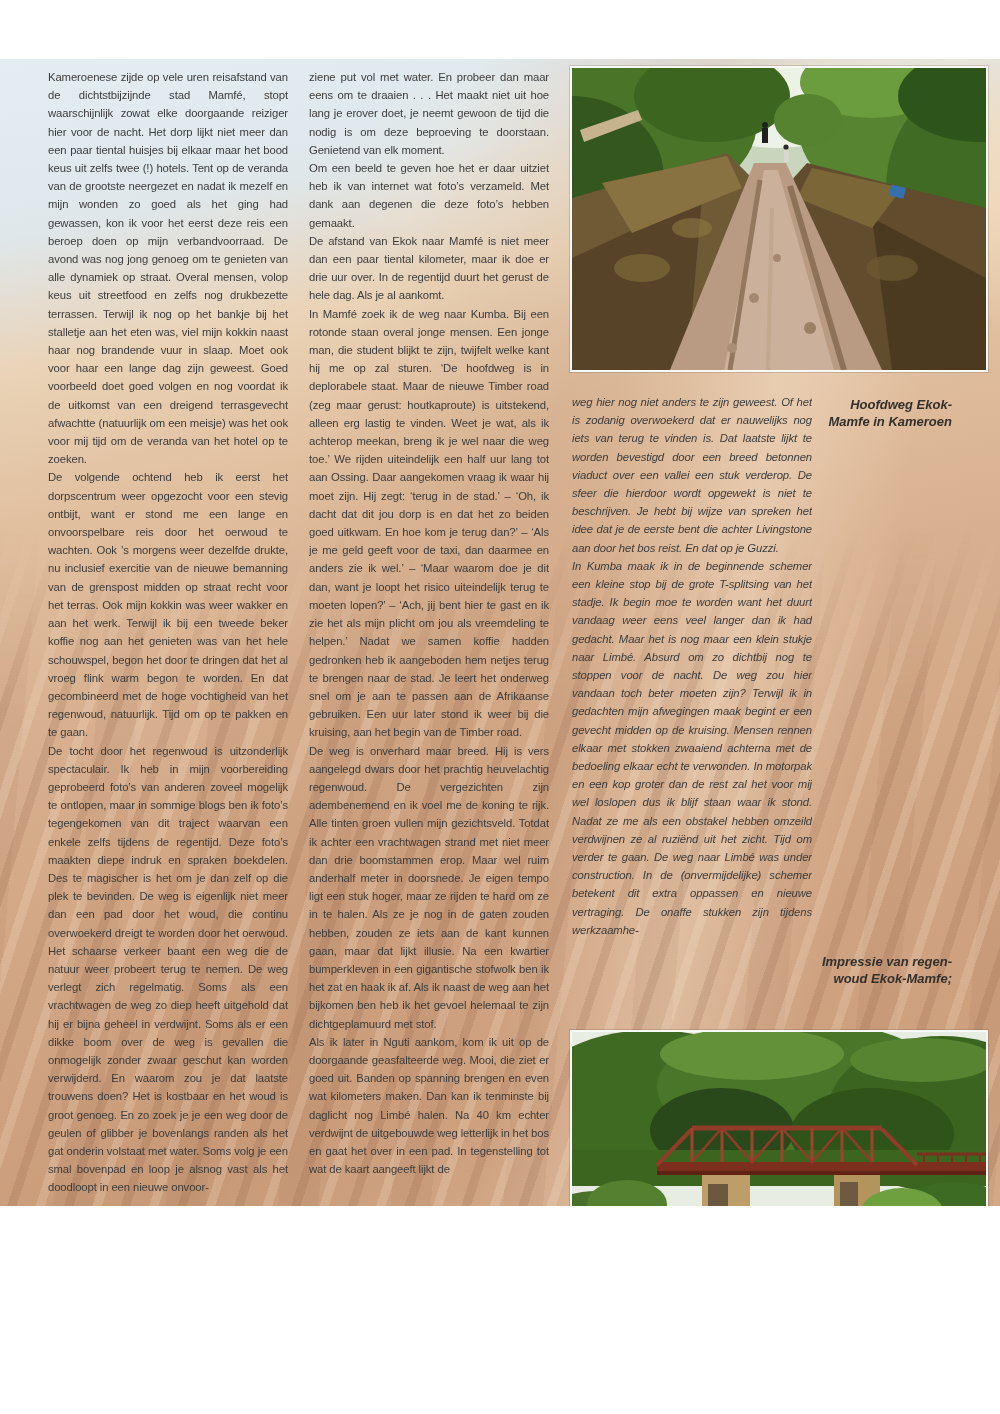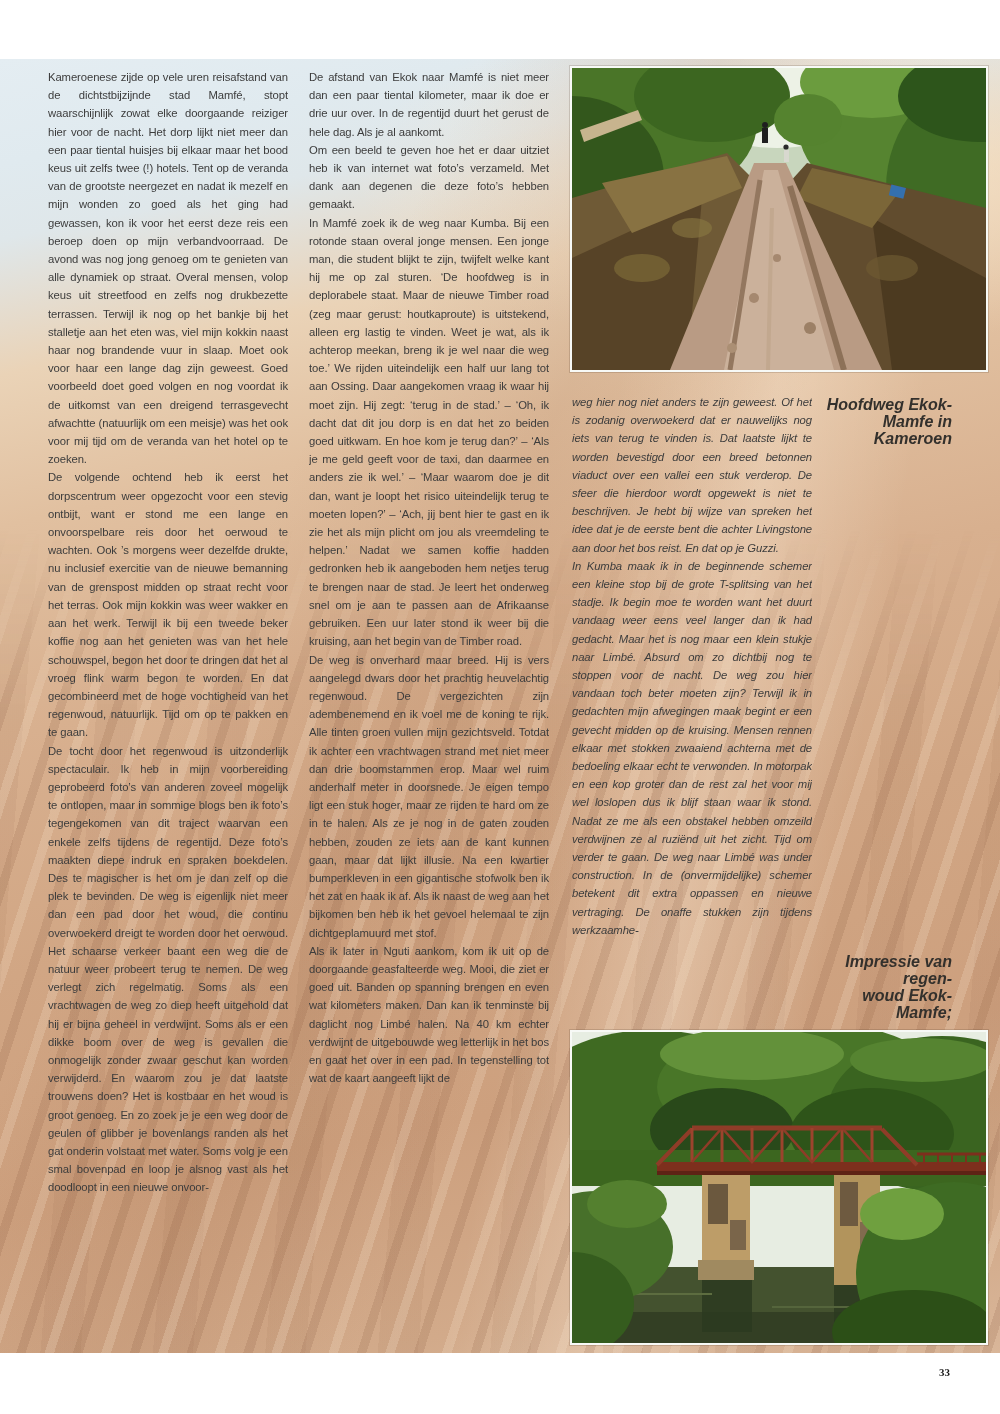--- a/index.html
+++ b/index.html
@@ -1,20 +1,19 @@
 <!DOCTYPE html>
 <html lang="nl"><head>
 <meta charset="utf-8">
 <style>
   html,body { margin:0; padding:0; background:#ffffff; }
   .page {
-    position:relative; width:1000px; height:1414px; overflow:hidden;
+    position:relative; width:1000px; height:1206px; overflow:hidden;
     background:#ffffff;
     font-family:"Liberation Sans", sans-serif;
-    border-radius:27px;
   }
   
   .bg {
     position:absolute; left:0; top:59px; width:1000px; height:1294px;
     background:
       radial-gradient(ellipse 640px 250px at 80% 9%, rgba(247,228,202,.85), rgba(247,228,202,0) 70%),
       linear-gradient(168deg,
         #e4edf2 0%, #e0eaef 7%, #dfe7ea 12%,
         #ead3b7 21%, #e1c0a0 31%, #d8b08f 45%,
         #d1a684 61%, #cda07e 77%, #d2aa8a 91%, #d9b699 100%);
@@ -55,21 +54,21 @@
     box-shadow:0 0 0 1px rgba(70,50,35,.18);
     overflow:hidden; background:#cbd6c0;
   }
   .photo svg { display:block; width:100%; height:100%; }
   .photo-top    { left:570px; top:66px;   width:414px; height:302px; }
   .photo-bottom { left:570px; top:1030px; width:414px; height:311px; }
   
   .caption {
     position:absolute; width:142px; text-align:right;
     font-style:italic; font-weight:bold;
-    font-size:16px; line-height:17px; color:#33302c;
+    font-size:13px; line-height:17px; color:#33302c;
     white-space:pre-line;
   }
   .caption1 { left:810px; top:396px; }
   .caption2 { left:810px; top:953px; }
   
   .pagenum {
     position:absolute; right:50px; top:1366px;
     font-size:11px; font-weight:bold; color:#1c1c1c;font-family:Liberation Serif, serif;
   }
 </style>
@@ -82,22 +81,23 @@
     <div class="ripples"></div>
   </div>
 
   <div class="col col1">
       <p>Kameroenese zijde op vele uren reisafstand van de dichtstbijzijnde stad Mamfé, stopt waarschijnlijk zowat elke doorgaande reiziger hier voor de nacht. Het dorp lijkt niet meer dan een paar tiental huisjes bij elkaar maar het bood keus uit zelfs twee (!) hotels. Tent op de veranda van de grootste neergezet en nadat ik mezelf en mijn wonden zo goed als het ging had gewassen, kon ik voor het eerst deze reis een beroep doen op mijn verbandvoorraad. De avond was nog jong genoeg om te genieten van alle dynamiek op straat. Overal mensen, volop keus uit streetfood en zelfs nog drukbezette terrassen. Terwijl ik nog op het bankje bij het stalletje aan het eten was, viel mijn kokkin naast haar nog brandende vuur in slaap. Moet ook voor haar een lange dag zijn geweest. Goed voorbeeld doet goed volgen en nog voordat ik de uitkomst van een dreigend terrasgevecht afwachtte (natuurlijk om een meisje) was het ook voor mij tijd om de veranda van het hotel op te zoeken.</p>
       <p>De volgende ochtend heb ik eerst het dorpscentrum weer opgezocht voor een stevig ontbijt, want er stond me een lange en onvoorspelbare reis door het oerwoud te wachten. Ook ’s morgens weer dezelfde drukte, nu inclusief exercitie van de nieuwe bemanning van de grenspost midden op straat recht voor het terras. Ook mijn kokkin was weer wakker en aan het werk. Terwijl ik bij een tweede beker koffie nog aan het genieten was van het hele schouwspel, begon het door te dringen dat het al vroeg flink warm begon te worden. En dat gecombineerd met de hoge vochtigheid van het regenwoud, natuurlijk. Tijd om op te pakken en te gaan.</p>
       <p>De tocht door het regenwoud is uitzonderlijk spectaculair. Ik heb in mijn voorbereiding geprobeerd foto’s van anderen zoveel mogelijk te ontlopen, maar in sommige blogs ben ik foto’s tegengekomen van dit traject waarvan een enkele zelfs tijdens de regentijd. Deze foto’s maakten diepe indruk en spraken boekdelen. Des te magischer is het om je dan zelf op die plek te bevinden. De weg is eigenlijk niet meer dan een pad door het woud, die continu overwoekerd dreigt te worden door het oerwoud. Het schaarse verkeer baant een weg die de natuur weer probeert terug te nemen. De weg verlegt zich regelmatig. Soms als een vrachtwagen de weg zo diep heeft uitgehold dat hij er bijna geheel in verdwijnt. Soms als er een dikke boom over de weg is gevallen die onmogelijk zonder zwaar geschut kan worden verwijderd. En waarom zou je dat laatste trouwens doen? Het is kostbaar en het woud is groot genoeg. En zo zoek je je een weg door de geulen of glibber je bovenlangs randen als het gat onderin volstaat met water. Soms volg je een smal bovenpad en loop je alsnog vast als het doodloopt in een nieuwe onvoor-</p>
     </div>
 
   <div class="col col2">
+      <p>ziene put vol met water. En probeer dan maar eens om te draaien . . . Het maakt niet uit hoe lang je erover doet, je neemt gewoon de tijd die nodig is om deze beproeving te doorstaan. Genietend van elk moment.</p>
+      <p>Om een beeld te geven hoe het er daar uitziet heb ik van internet wat foto’s verzameld. Met dank aan degenen die deze foto’s hebben gemaakt.</p>
       <p>De afstand van Ekok naar Mamfé is niet meer dan een paar tiental kilometer, maar ik doe er drie uur over. In de regentijd duurt het gerust de hele dag. Als je al aankomt.</p>
-      <p>Om een beeld te geven hoe het er daar uitziet heb ik van internet wat foto’s verzameld. Met dank aan degenen die deze foto’s hebben gemaakt.</p>
       <p>In Mamfé zoek ik de weg naar Kumba. Bij een rotonde staan overal jonge mensen. Een jonge man, die student blijkt te zijn, twijfelt welke kant hij me op zal sturen. ‘De hoofdweg is in deplorabele staat. Maar de nieuwe Timber road (zeg maar gerust: houtkaproute) is uitstekend, alleen erg lastig te vinden. Weet je wat, als ik achterop meekan, breng ik je wel naar die weg toe.’ We rijden uiteindelijk een half uur lang tot aan Ossing. Daar aangekomen vraag ik waar hij moet zijn. Hij zegt: ‘terug in de stad.’ – ‘Oh, ik dacht dat dit jou dorp is en dat het zo beiden goed uitkwam. En hoe kom je terug dan?’ – ‘Als je me geld geeft voor de taxi, dan daarmee en anders zie ik wel.’ – ‘Maar waarom doe je dit dan, want je loopt het risico uiteindelijk terug te moeten lopen?’ – ‘Ach, jij bent hier te gast en ik zie het als mijn plicht om jou als vreemdeling te helpen.’ Nadat we samen koffie hadden gedronken heb ik aangeboden hem netjes terug te brengen naar de stad. Je leert het onderweg snel om je aan te passen aan de Afrikaanse gebruiken. Een uur later stond ik weer bij die kruising, aan het begin van de Timber road.</p>
       <p>De weg is onverhard maar breed. Hij is vers aangelegd dwars door het prachtig heuvelachtig regenwoud. De vergezichten zijn adembenemend en ik voel me de koning te rijk. Alle tinten groen vullen mijn gezichtsveld. Totdat ik achter een vrachtwagen strand met niet meer dan drie boomstammen erop. Maar wel ruim anderhalf meter in doorsnede. Je eigen tempo ligt een stuk hoger, maar ze rijden te hard om ze in te halen. Als ze je nog in de gaten zouden hebben, zouden ze iets aan de kant kunnen gaan, maar dat lijkt illusie. Na een kwartier bumperkleven in een gigantische stofwolk ben ik het zat en haak ik af. Als ik naast de weg aan het bijkomen ben heb ik het gevoel helemaal te zijn dichtgeplamuurd met stof.</p>
       <p>Als ik later in Nguti aankom, kom ik uit op de doorgaande geasfalteerde weg. Mooi, die ziet er goed uit. Banden op spanning brengen en even wat kilometers maken. Dan kan ik tenminste bij daglicht nog Limbé halen. Na 40 km echter verdwijnt de uitgebouwde weg letterlijk in het bos en gaat het over in een pad. In tegenstelling tot wat de kaart aangeeft lijkt de</p>
     </div>
 
   <div class="photo photo-top">
     <svg viewBox="0 0 414 302" preserveAspectRatio="none">
       <rect x="0" y="0" width="414" height="302" fill="#c8d6bd"></rect>
       <ellipse cx="205" cy="28" rx="95" ry="52" fill="#edf2e6"></ellipse>
 

